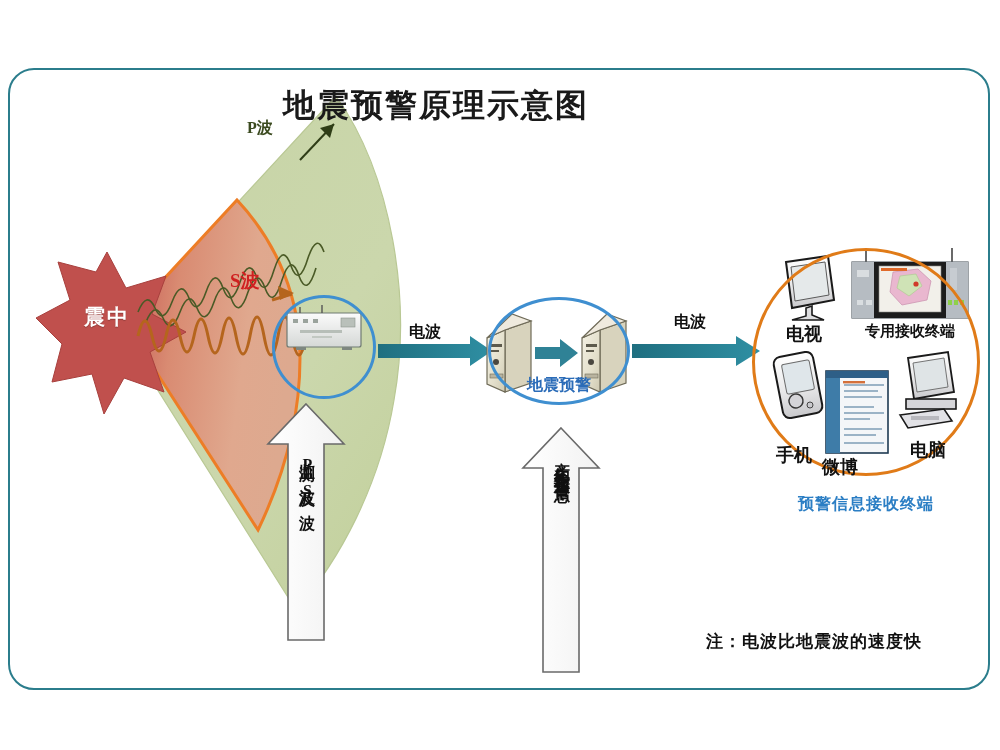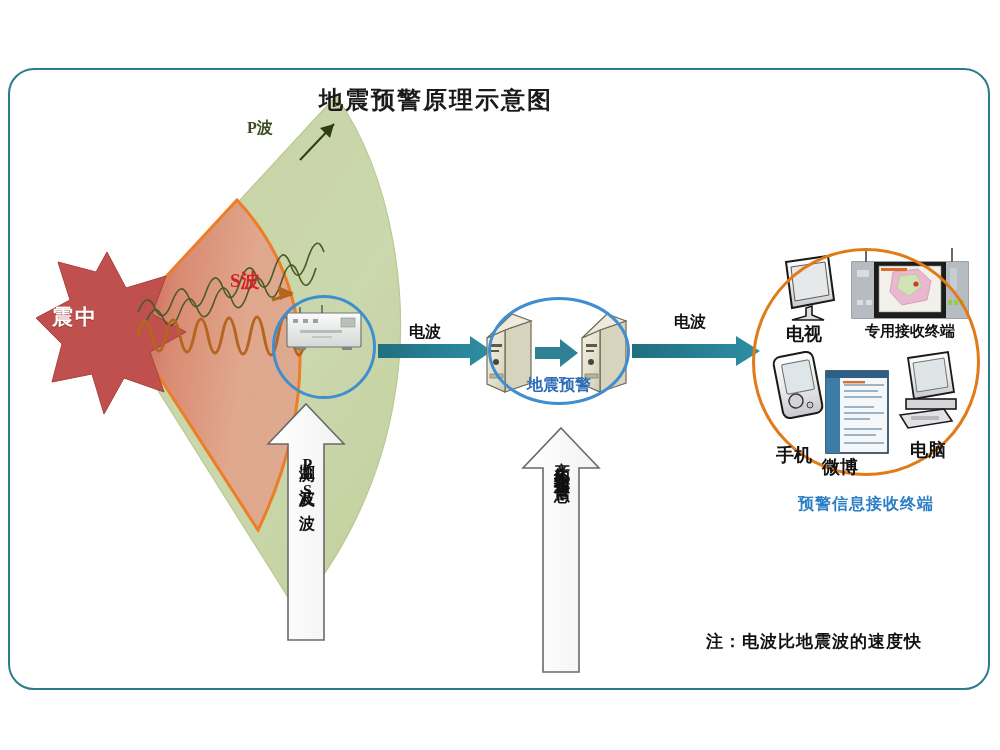--- a/index.html
+++ b/index.html
@@ -6,27 +6,27 @@
   body{width:1000px;height:750px;position:relative;overflow:hidden;
        font-family:"Liberation Serif","DejaVu Serif",serif;}
   #stage{position:absolute;left:0;top:0;width:1000px;height:750px;background:#ffffff;}
 
   
   .frame{position:absolute;left:8px;top:68px;width:982px;height:622px;
          border:2.5px solid #2b7d8c;border-radius:26px;box-sizing:border-box;background:transparent;}
 
   
   .title{position:absolute;left:0;top:84px;width:872px;text-align:center;
-         font-size:24px;font-weight:700;color:#1a1a1a;letter-spacing:2px;}
+         font-size:32px;font-weight:700;color:#1a1a1a;letter-spacing:2px;}
 
   
   #art{position:absolute;left:0;top:0;width:1000px;height:750px;}
 
   
-  .epicenter-label{position:absolute;left:52px;top:303px;width:110px;text-align:left;
+  .epicenter-label{position:absolute;left:52px;top:303px;width:110px;text-align:center;
                    color:#fff;font-size:21px;font-weight:700;letter-spacing:2px;
                    text-shadow:0 1px 1px rgba(0,0,0,.25);}
 
   
   .p-label{position:absolute;left:247px;top:118px;font-size:16px;font-weight:700;color:#3b4a1f;}
   .s-label{position:absolute;left:230px;top:268px;font-size:19px;font-weight:700;color:#d02020;}
 
   
   .circ{position:absolute;border-radius:50%;box-sizing:border-box;background:#fff;}
   .circ-monitor{left:272px;top:295px;width:104px;height:104px;border:3px solid #3f8fd0;}

